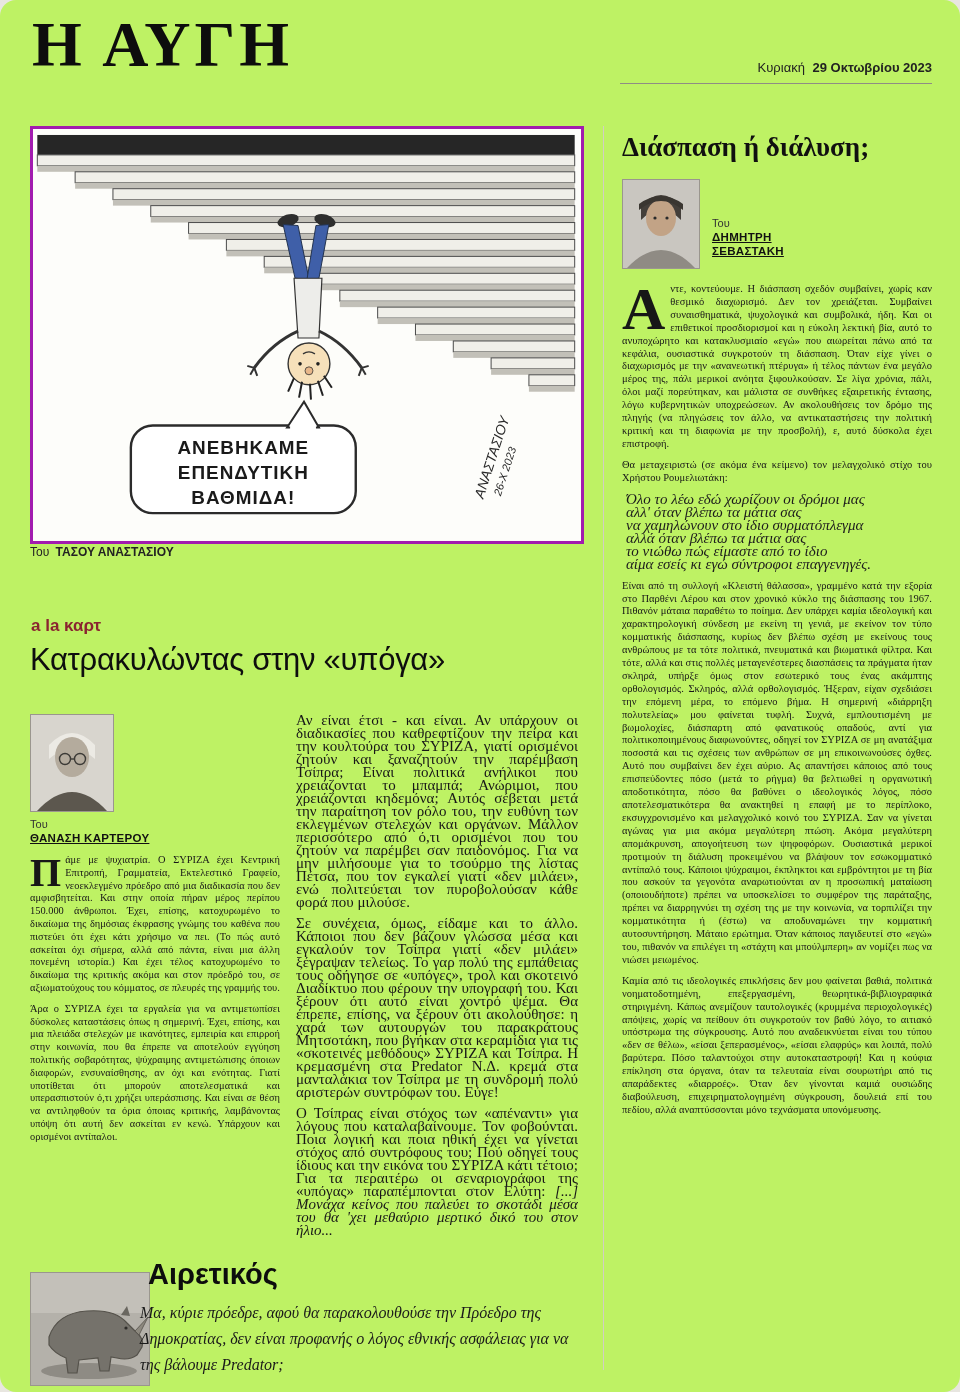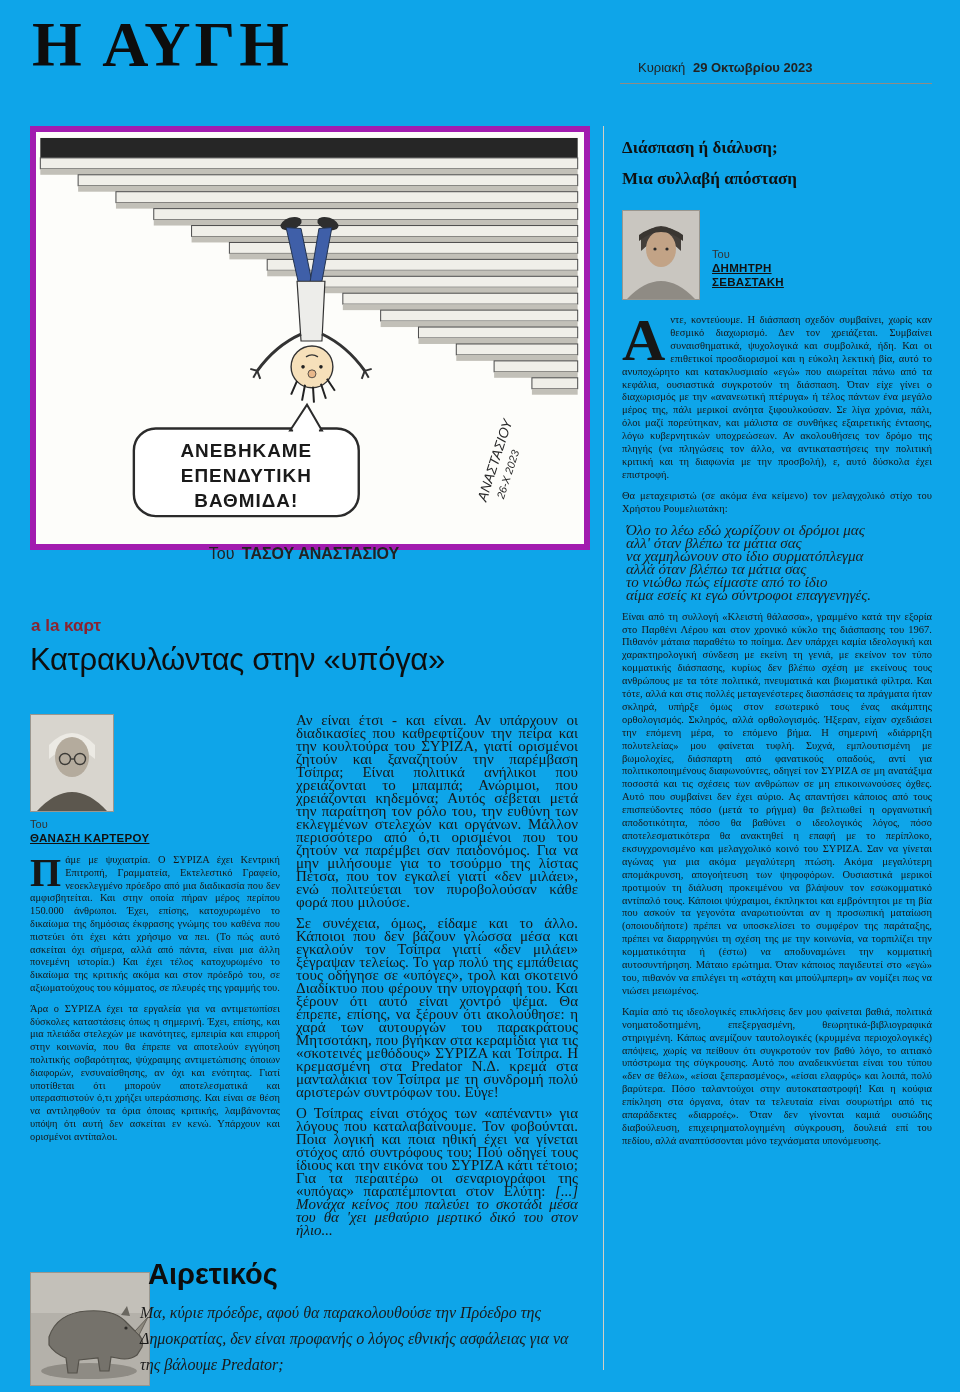--- a/index.html
+++ b/index.html
@@ -1,31 +1,31 @@
 <!DOCTYPE html>
 <html lang="el"><head>
 <meta charset="utf-8">
 <style>
   html,body{margin:0;padding:0;background:#e8e6e0;}
-  .page{position:relative;width:960px;height:1392px;margin:0 auto;background:#0ea5e9;color:#1a1a1a;overflow:hidden;
-        font-family:"Liberation Serif","DejaVu Serif",serif;}
+  .page{position:relative;width:960px;height:1392px;margin:0 auto;background:#bef264;color:#1a1a1a;overflow:hidden;
+        font-family:"Liberation Serif","DejaVu Serif",serif;border-radius:16px;}
 
   
   .masthead{position:absolute;left:32px;top:8px;font-family:"Liberation Serif","DejaVu Serif",serif;
             font-weight:bold;font-size:64px;letter-spacing:4px;color:#0d0d0d;}
-  .dateline{position:absolute;left:638px;top:60px;width:312px;font-size:13px;
+  .dateline{position:absolute;left:620px;top:60px;width:312px;text-align:right;font-size:13px;
             font-family:"Liberation Sans","DejaVu Sans",sans-serif;color:#222;}
   .dateline b{margin-left:4px;}
   .date-rule{position:absolute;left:620px;top:83px;width:312px;border-top:1px solid #8f8c85;}
   .vdivider{position:absolute;left:603px;top:126px;height:1244px;width:1px;background:#d2cec3;}
 
   
-  .cartoon{position:absolute;left:30px;top:126px;width:548px;height:412px;background:#fdfdfa;border:6px solid #a21caf;}
+  .cartoon{position:absolute;left:30px;top:126px;width:548px;height:412px;background:#fdfdfa;border:3px solid #a21caf;}
   .cartoon svg{display:block;}
-  .cartoon-credit{position:absolute;left:30px;top:545px;width:548px;text-align:center;font-size:16px;
+  .cartoon-credit{position:absolute;left:30px;top:545px;width:548px;text-align:left;font-size:12px;
                   font-family:"Liberation Sans","DejaVu Sans",sans-serif;color:#222;}
   .cartoon-credit b{margin-left:3px;}
 
   
   .kicker{position:absolute;left:31px;top:616px;font-size:17px;font-weight:bold;color:#8a2430;
           font-family:"Liberation Sans","DejaVu Sans",sans-serif;}
   .left-title{position:absolute;left:30px;top:642px;width:548px;margin:0;font-size:31px;line-height:35px;
               font-weight:normal;letter-spacing:-0.3px;color:#0e0e0e;
               font-family:"Liberation Sans","DejaVu Sans",sans-serif;}
 
@@ -41,21 +41,21 @@
 
   .body p{margin:0 0 8px;text-align:justify;font-size:15px;line-height:13px;color:#171717;}
   .col1 .body{margin-top:10px;}
   .col1 .body p{font-size:10.4px;line-height:12.8px;}
   .dropcap{float:left;font-weight:bold;font-family:"Liberation Serif","DejaVu Serif",serif;}
   .dc-small{font-size:40px;line-height:33px;padding:2px 4px 0 0;}
   .dc-big{font-size:60px;line-height:48px;padding:2px 5px 0 0;}
 
   
   .rcol{position:absolute;left:622px;top:126px;width:310px;height:1244px;overflow:hidden;}
-  .r-title{margin:6px 0 8px;font-size:17px;line-height:31px;font-weight:bold;color:#101010;
+  .r-title{margin:6px 0 8px;font-size:27px;line-height:31px;font-weight:bold;color:#101010;
            font-family:"Liberation Serif","DejaVu Serif",serif;}
   .author-row{display:flex;margin-top:16px;}
   .photo-s{width:76px;height:88px;}
   .r-byline{margin:38px 0 0 12px;}
   .r-body{margin-top:14px;}
   .r-body p{font-size:10.5px;line-height:12.9px;}
   .poem{margin:2px 0 9px 4px;font-style:italic;font-size:15px;line-height:13px;color:#1c1c1c;}
 
   
   .rhino{position:absolute;left:30px;top:1272px;width:118px;height:112px;border:1px solid #9a968e;line-height:0;background:#b2afa8;}
@@ -180,21 +180,20 @@
     <div class="body">
       <p>Αν είναι έτσι - και είναι. Αν υπάρχουν οι διαδικασίες που καθρεφτίζουν την πείρα και την κουλτούρα του ΣΥΡΙΖΑ, γιατί ορισμένοι ζητούν και ξαναζητούν την παρέμβαση Τσίπρα; Είναι πολιτικά ανήλικοι που χρειάζονται το μπαμπά; Ανώριμοι, που χρειάζονται κηδεμόνα; Αυτός σέβεται μετά την παραίτηση τον ρόλο του, την ευθύνη των εκλεγμένων στελεχών και οργάνων. Μάλλον περισσότερο από ό,τι ορισμένοι που του ζητούν να παρέμβει σαν παιδονόμος. Για να μην μιλήσουμε για το τσούρμο της λίστας Πέτσα, που τον εγκαλεί γιατί «δεν μιλάει», ενώ πολιτεύεται τον πυροβολούσαν κάθε φορά που μιλούσε.</p>
       <p>Σε συνέχεια, όμως, είδαμε και το άλλο. Κάποιοι που δεν βάζουν γλώσσα μέσα και εγκαλούν τον Τσίπρα γιατί «δεν μιλάει» ξέγραψαν τελείως. Το γαρ πολύ της εμπάθειας τους οδήγησε σε «υπόγες», τρολ και σκοτεινό Διαδίκτυο που φέρουν την υπογραφή του. Και ξέρουν ότι αυτό είναι χοντρό ψέμα. Θα έπρεπε, επίσης, να ξέρουν ότι ακολούθησε: η χαρά των αυτουργών του παρακράτους Μητσοτάκη, που βγήκαν στα κεραμίδια για τις «σκοτεινές μεθόδους» ΣΥΡΙΖΑ και Τσίπρα. Η κρεμασμένη στα Predator Ν.Δ. κρεμά στα μανταλάκια τον Τσίπρα με τη συνδρομή πολύ αριστερών συντρόφων του. Εύγε!</p>
       <p><span>Ο Τσίπρας είναι στόχος των «απέναντι» για λόγους που καταλαβαίνουμε. Τον φοβούνται. Ποια λογική και ποια ηθική έχει να γίνεται στόχος από συντρόφους του; Πού οδηγεί τους ίδιους και την εικόνα του ΣΥΡΙΖΑ κάτι τέτοιο; Για τα περαιτέρω οι σεναριογράφοι της «υπόγας» παραπέμπονται στον Ελύτη:</span> <i>[...] Μονάχα κείνος που παλεύει το σκοτάδι μέσα του θα 'χει μεθαύριο μερτικό δικό του στον ήλιο...</i></p>
     </div>
   </div>
 
   <div class="rcol">
     <h2 class="r-title">
       <span>Διάσπαση ή διάλυση;</span><br>
-      <span>Μια συλλαβή απόσταση</span>
     </h2>
 
     <div class="author-row">
       <div class="photo photo-s">
         <svg viewBox="0 0 76 88" width="76" height="88">
           <rect width="76" height="88" fill="#c9c6c0"></rect>
           <path d="M18 26 Q38 4 58 26 L58 40 Q38 20 18 40 Z" fill="#443f3a"></path>
           <ellipse cx="38" cy="38" rx="15" ry="18" fill="#c2a386"></ellipse>
           <path d="M16 30 Q38 12 60 30 L60 24 Q38 8 16 24 Z" fill="#3a3631"></path>
           <circle cx="32" cy="38" r="1.6" fill="#2a2a2a"></circle>

